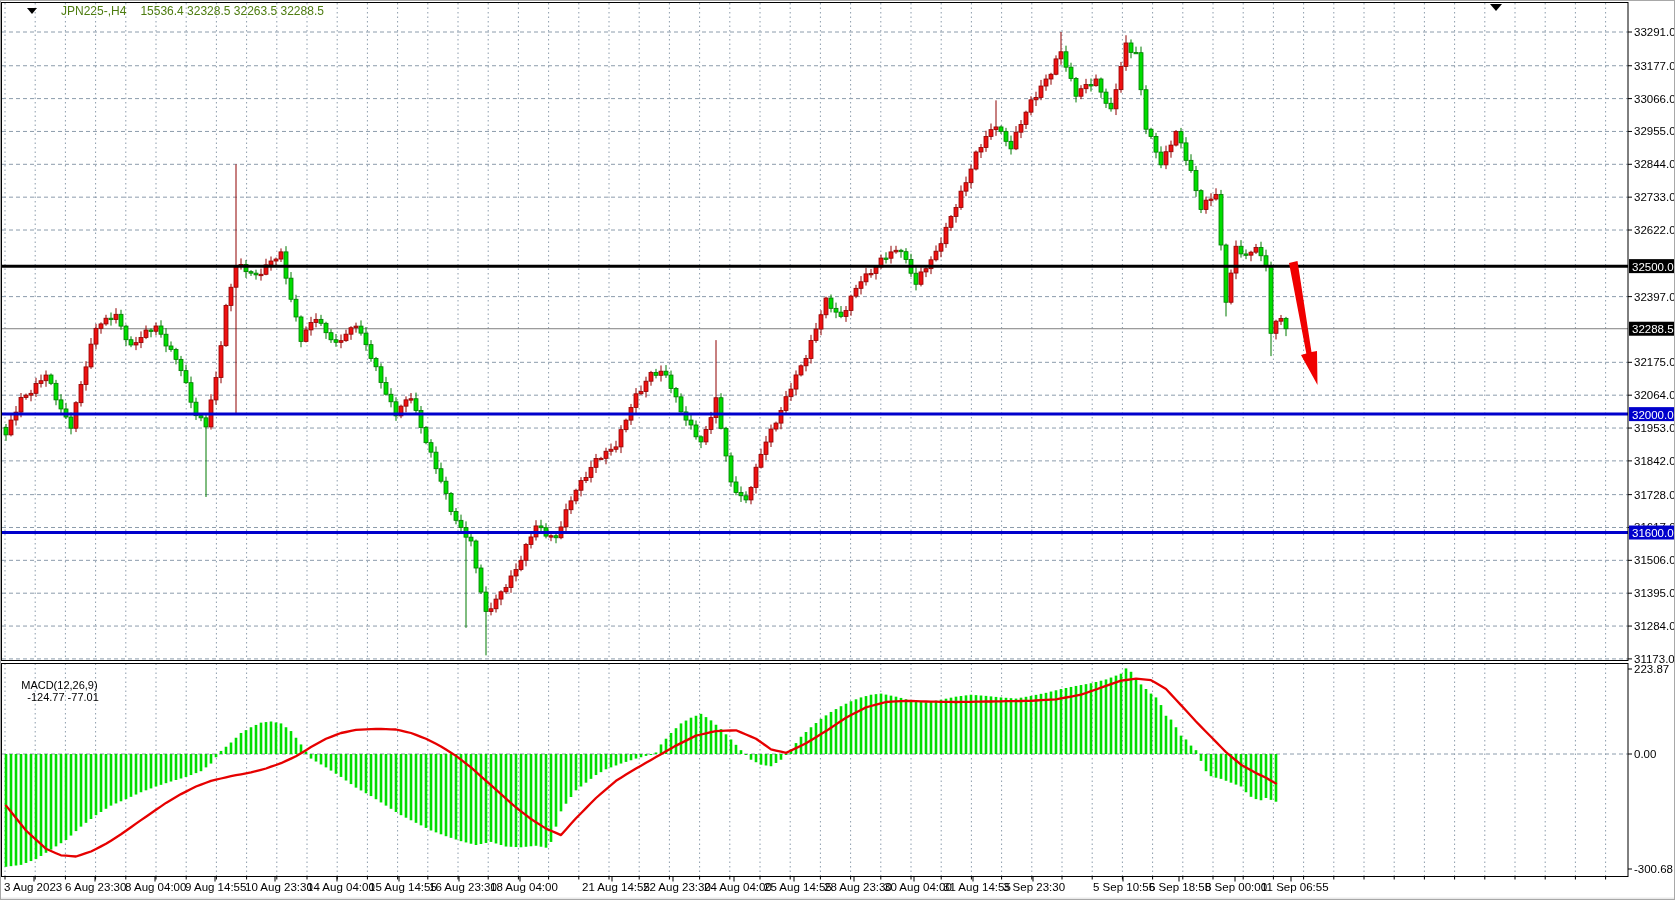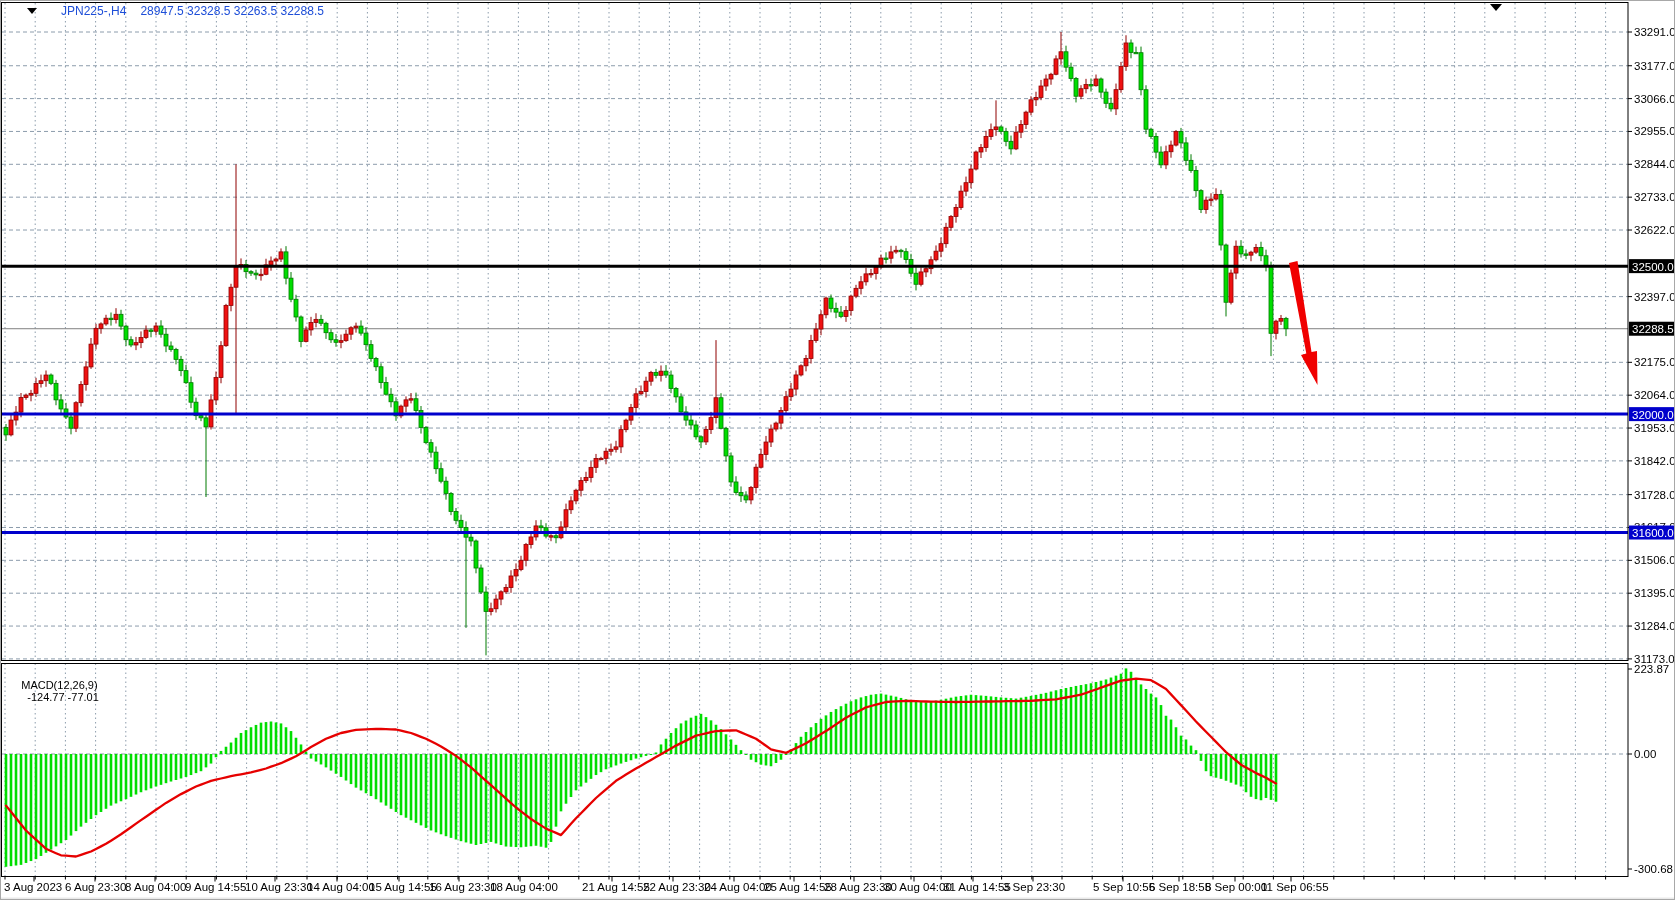--- a/index.html
+++ b/index.html
@@ -1,20 +1,20 @@
 <!DOCTYPE html>
 <html><head>
 <meta charset="utf-8">
 <style>
   html,body{margin:0;padding:0;background:#ffffff;}
   .win{position:relative;width:1675px;height:900px;background:#ffffff;border:1px solid #a8a8a8;
        box-sizing:border-box;overflow:hidden;font-family:"Liberation Sans",sans-serif;}
   #chart-svg{position:absolute;left:0;top:0;}
   .symbol-info{position:absolute;left:26px;top:2px;height:15px;display:flex;align-items:center;
-       font-size:12px;color:#1d4ed8;z-index:5;white-space:pre;}
+       font-size:12px;color:#4d7c0f;z-index:5;white-space:pre;}
   .tri{width:0;height:0;border-left:5px solid transparent;border-right:5px solid transparent;
        border-top:6px solid #000;margin-right:24px;}
   .ohlc{margin-left:14px;}
   .macd-label{position:absolute;left:8px;top:666px;font-size:11px;color:#000;z-index:5;white-space:pre;}
   .macd-label .vals{margin-left:6px;}
 </style>
 </head>
 <body>
 
 <div class="win">
@@ -1069,20 +1069,20 @@
       <text x="1631" y="417.62224359923044" font-size="11.5" fill="#ffffff">32000.0</text>
       <rect x="1628" y="524.5179813526713" width="46" height="14" fill="#0000cc"></rect>
       <text x="1631" y="536.0179813526713" font-size="11.5" fill="#ffffff">31600.0</text>
       <polygon points="1288,262 1296.5,260 1310.5,351 1316,350 1316.5,384 1300,354 1305.3,352.5" fill="#f00000"></polygon>
       <polygon points="1489,3 1501,3 1495,10" fill="#000"></polygon>
     </svg>
 
   <div class="symbol-info">
     <span class="tri"></span>
     <span class="sym">JPN225-,H4</span>
-    <span class="ohlc">28947.5 32328.5 32263.5 32288.5</span>
+    <span class="ohlc">15536.4 32328.5 32263.5 32288.5</span>
   </div>
 
   <div class="macd-label">
     <span>MACD(12,26,9)</span>
     <span class="vals">-124.77 -77.01</span>
   </div>
 </div>
 
 </body></html>

